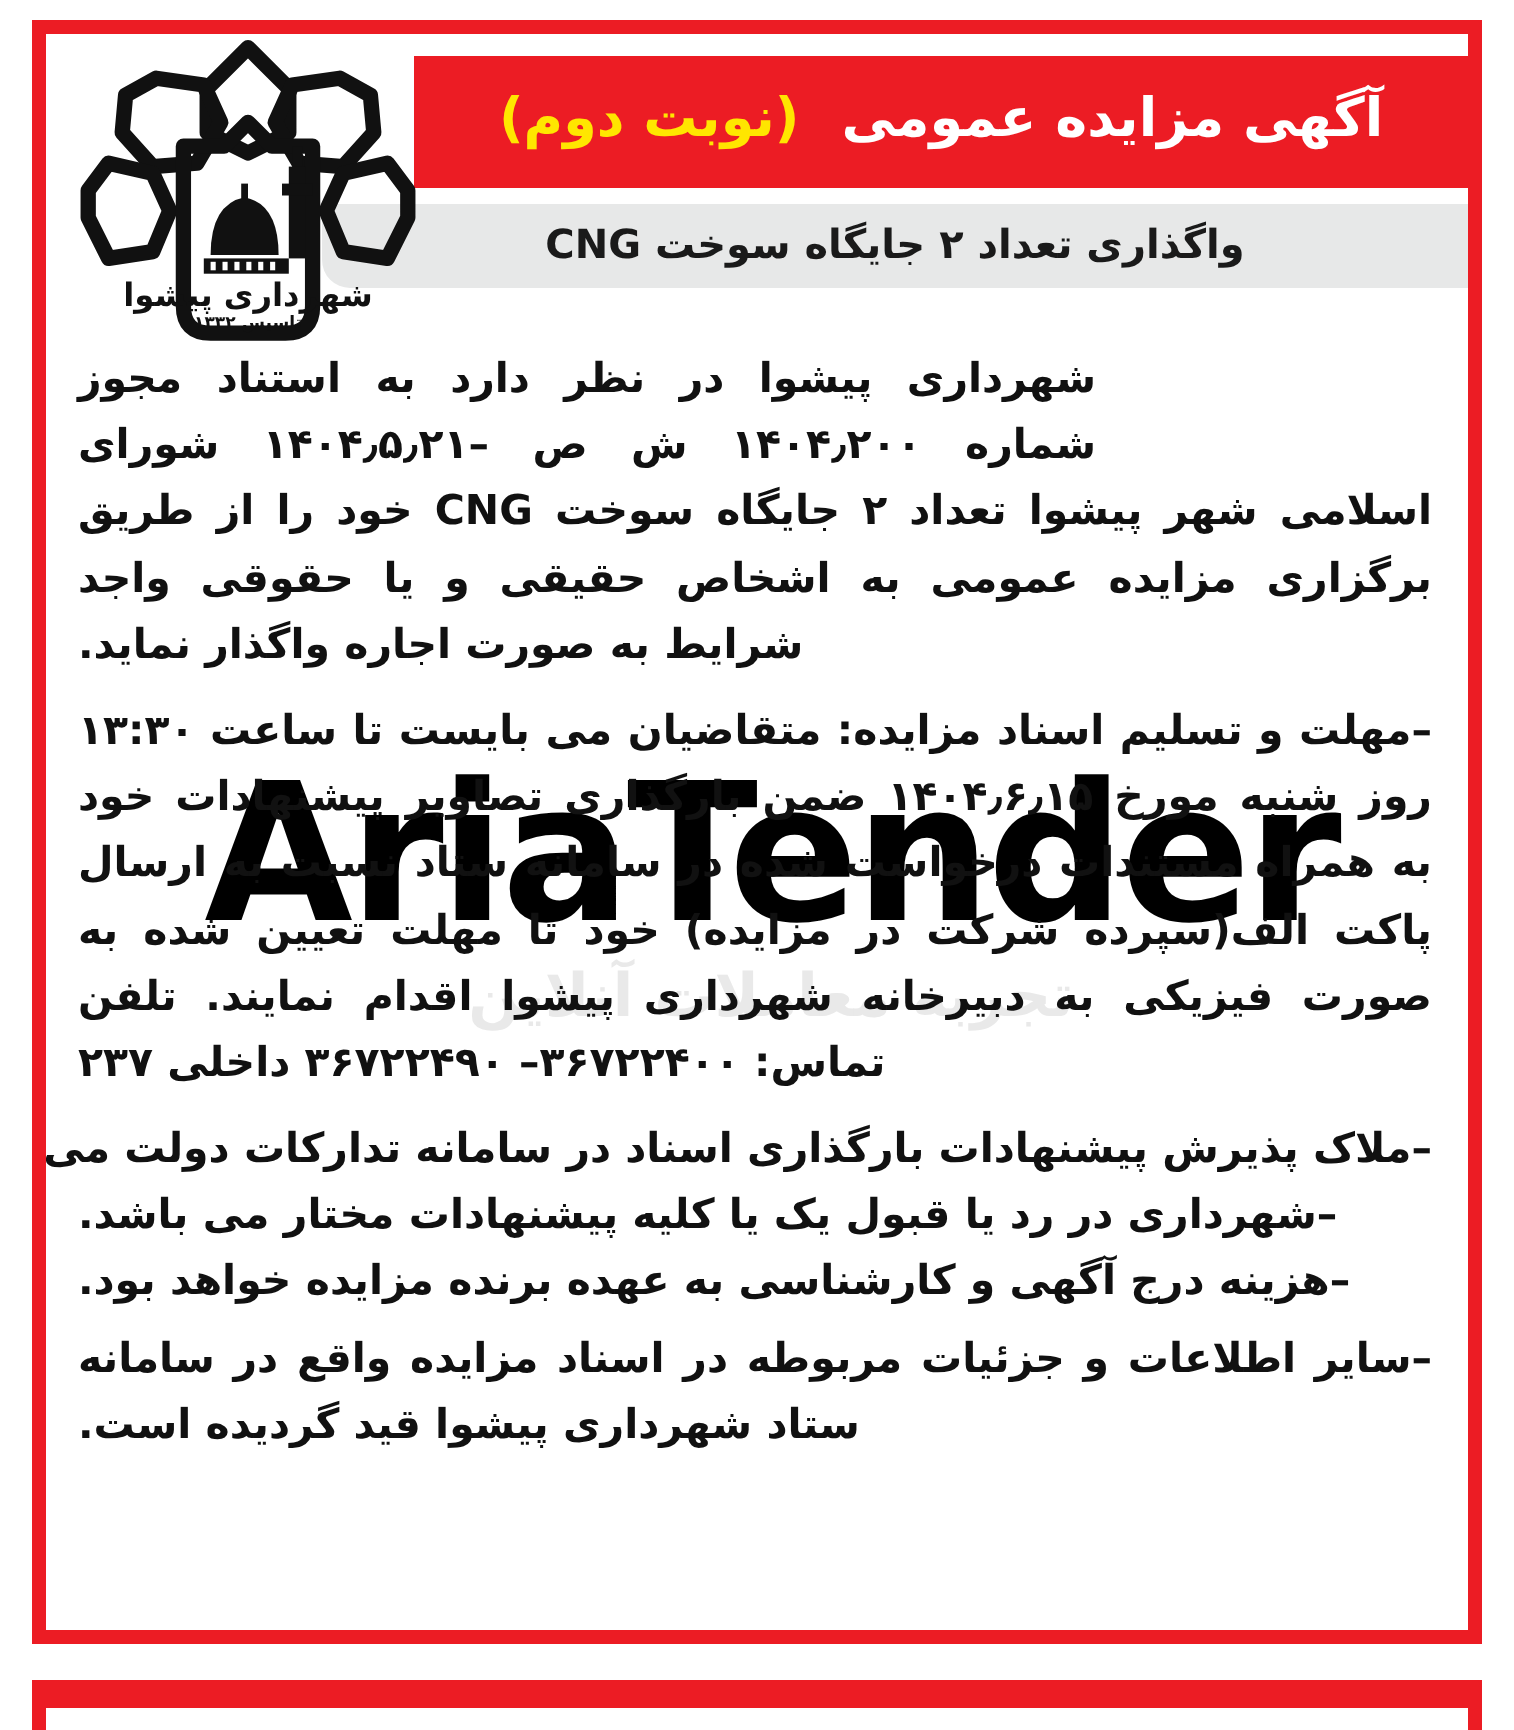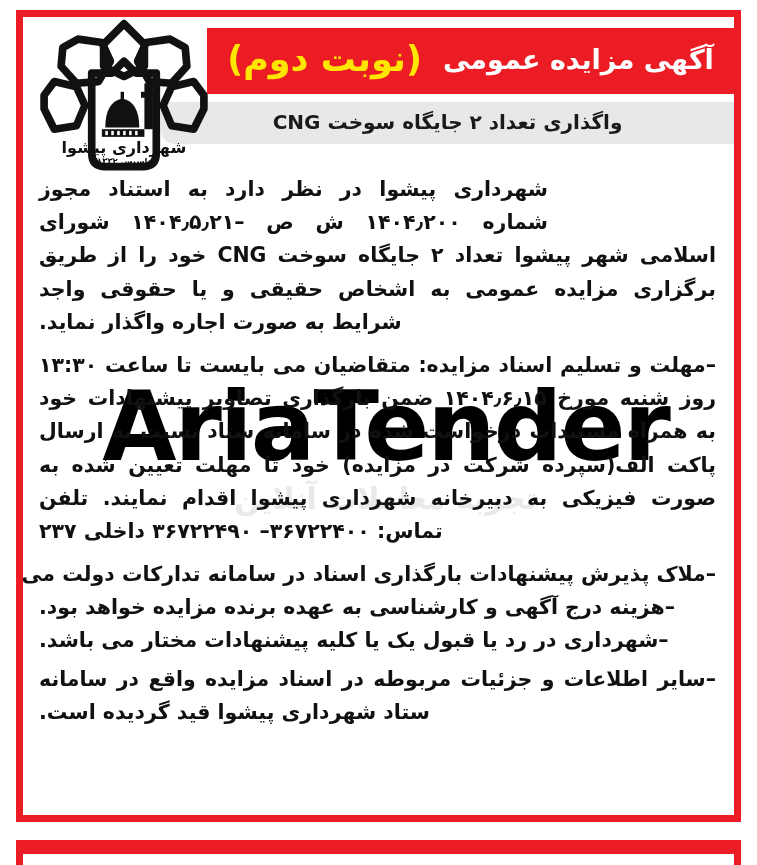--- a/index.html
+++ b/index.html
@@ -102,21 +102,21 @@
   }
   .title-banner .title-main {
     color: #ffffff;
     font-size: 27px;
     font-weight: bold;
     white-space: nowrap;
     margin-left: 13px;
   }
   .title-banner .title-sub {
     color: var(--yellow);
-    font-size: 35px;
+    font-size: 27px;
     font-weight: bold;
     white-space: nowrap;
     margin-right: 8px;
   }
 
   .subtitle-bar {
     position: absolute;
     right: 0;
     top: 85px;
     width: 573px;
@@ -274,22 +274,22 @@
       <p class="para first">
         <span class="logo-spacer"></span>
         <span>شهرداری پیشوا در نظر دارد به استناد مجوز شماره ۱۴۰۴٫۲۰۰ ش ص –۱۴۰۴٫۵٫۲۱ شورای اسلامی شهر پیشوا تعداد ۲ جایگاه سوخت CNG خود را از طریق برگزاری مزایده عمومی به اشخاص حقیقی و یا حقوقی واجد شرایط به صورت اجاره واگذار نماید.</span>
       </p>
 
 
       <p class="para">–مهلت و تسلیم اسناد مزایده: متقاضیان می بایست تا ساعت ۱۳:۳۰ روز شنبه مورخ ۱۴۰۴٫۶٫۱۵ ضمن بارگذاری تصاویر پیشنهادات خود به همراه مستندات درخواست شده در سامانه ستاد نسبت به ارسال پاکت الف(سپرده شرکت در مزایده) خود تا مهلت تعیین شده به صورت فیزیکی به دبیرخانه شهرداری پیشوا اقدام نمایند. تلفن تماس: ۳۶۷۲۲۴۰۰– ۳۶۷۲۲۴۹۰ داخلی ۲۳۷</p>
 
       <div class="bullets-block">
         <p class="bullet">–ملاک پذیرش پیشنهادات بارگذاری اسناد در سامانه تدارکات دولت می باشد.</p>
+        <p class="bullet">–شهرداری در رد یا قبول یک یا کلیه پیشنهادات مختار می باشد.</p>
         <p class="bullet">–هزینه درج آگهی و کارشناسی به عهده برنده مزایده خواهد بود.</p>
-        <p class="bullet">–شهرداری در رد یا قبول یک یا کلیه پیشنهادات مختار می باشد.</p>
       </div>
 
       <p class="para">–سایر اطلاعات و جزئیات مربوطه در اسناد مزایده واقع در سامانه ستاد شهرداری پیشوا قید گردیده است.</p>
 
     </div>
 
   </div>
 
   <div class="next-strip">
     <div class="next-strip-inner"></div>

